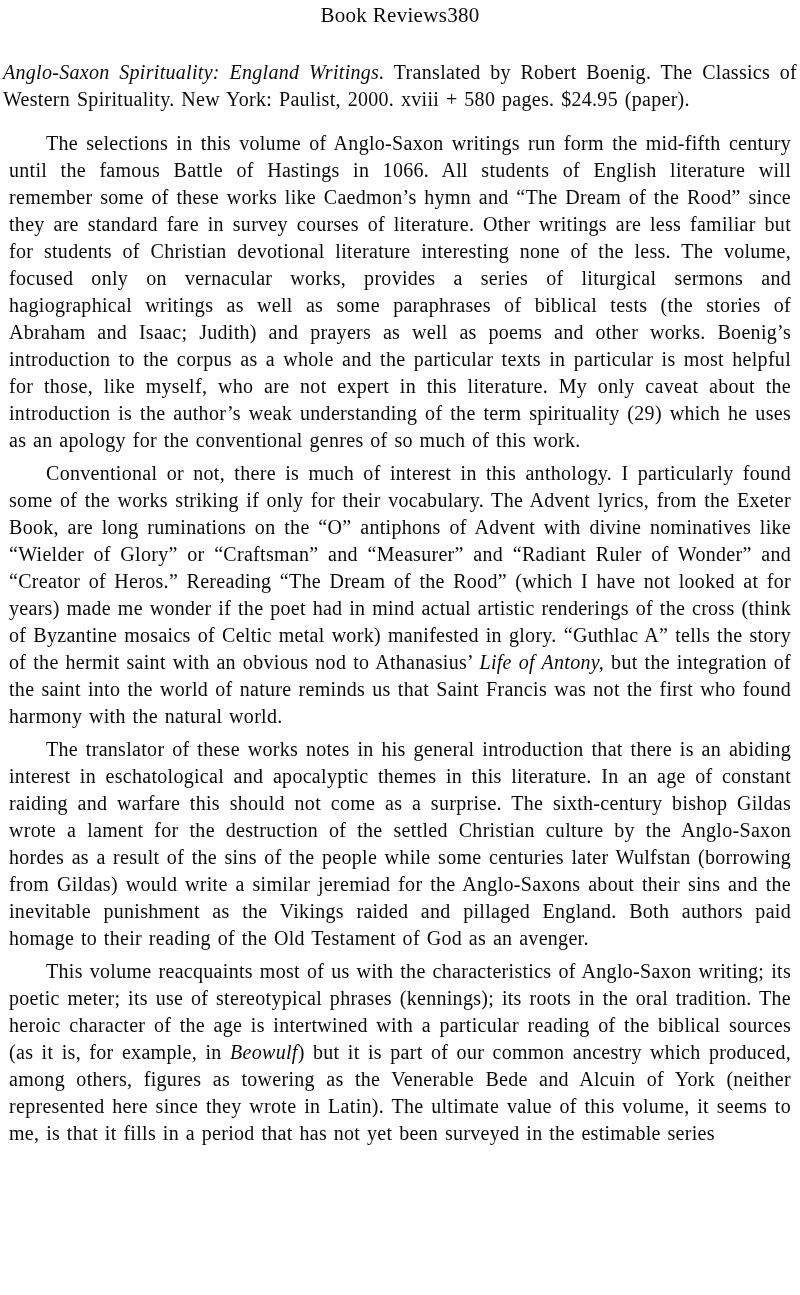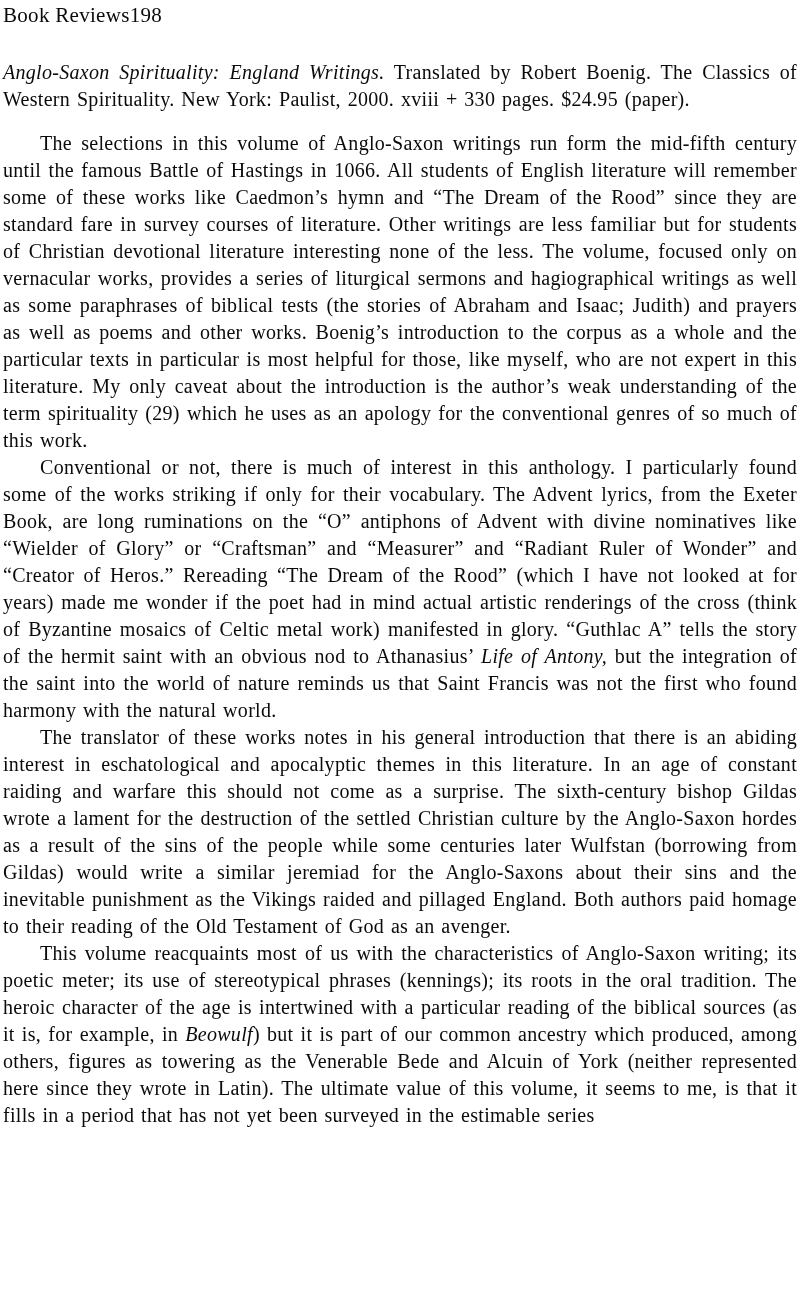--- a/index.html
+++ b/index.html
@@ -16,56 +16,56 @@
   }
   .page {
     box-sizing: border-box;
     width: 800px;
     height: 1295px;
     padding: 2px 3px 0 3px;
     background: #ffffff;
   }
   .running-head {
     display: flex;
-    justify-content: flex-start;
+    justify-content: center;
     align-items: baseline;
     font-size: 21px;
     line-height: 26px;
     letter-spacing: 0.3px;
   }
   .bodytext {
     font-size: 20px;
     line-height: 27px;
     letter-spacing: 0.3px;
     word-spacing: 1.5px;
     text-align: justify;
   }
   .citation {
     margin: 31px 0 0 0;
   }
   .para {
-    margin: 0;
+    margin: 6px;
     text-indent: 37px;
   }
   .para.first {
     margin-top: 17px;
   }
   em { font-style: italic; }
 </style>
 </head>
 <body>
 
 <div class="page">
 
   <div class="running-head">
     <span>Book Reviews</span>
-    <span>198</span>
+    <span>380</span>
   </div>
 
-  <p class="bodytext citation"><em>Anglo-Saxon Spirituality: England Writings.</em><span> Translated by Robert Boenig. The Classics of Western Spirituality. New York: Paulist, 2000. xviii + 330 pages. $24.95 (paper).</span></p>
+  <p class="bodytext citation"><em>Anglo-Saxon Spirituality: England Writings.</em><span> Translated by Robert Boenig. The Classics of Western Spirituality. New York: Paulist, 2000. xviii + 580 pages. $24.95 (paper).</span></p>
 
   <p class="bodytext para first"><span>The selections in this volume of Anglo-Saxon writings run form the mid-fifth century until the famous Battle of Hastings in 1066. All students of English literature will remember some of these works like Caedmon’s hymn and “The Dream of the Rood” since they are standard fare in survey courses of literature. Other writings are less familiar but for students of Christian devotional literature interesting none of the less. The volume, focused only on vernacular works, provides a series of liturgical sermons and hagiographical writings as well as some paraphrases of biblical tests (the stories of Abraham and Isaac; Judith) and prayers as well as poems and other works. Boenig’s introduction to the corpus as a whole and the particular texts in particular is most helpful for those, like myself, who are not expert in this literature. My only caveat about the introduction is the author’s weak understanding of the term spirituality (29) which he uses as an apology for the conventional genres of so much of this work.</span></p>
 
   <p class="bodytext para"><span>Conventional or not, there is much of interest in this anthology. I particularly found some of the works striking if only for their vocabulary. The Advent lyrics, from the Exeter Book, are long ruminations on the “O” antiphons of Advent with divine nominatives like “Wielder of Glory” or “Craftsman” and “Measurer” and “Radiant Ruler of Wonder” and “Creator of Heros.” Rereading “The Dream of the Rood” (which I have not looked at for years) made me wonder if the poet had in mind actual artistic renderings of the cross (think of Byzantine mosaics of Celtic metal work) manifested in glory. “Guthlac A” tells the story of the hermit saint with an obvious nod to Athanasius’ </span><em>Life of Antony,</em><span> but the integration of the saint into the world of nature reminds us that Saint Francis was not the first who found harmony with the natural world.</span></p>
 
   <p class="bodytext para"><span>The translator of these works notes in his general introduction that there is an abiding interest in eschatological and apocalyptic themes in this literature. In an age of constant raiding and warfare this should not come as a surprise. The sixth-century bishop Gildas wrote a lament for the destruction of the settled Christian culture by the Anglo-Saxon hordes as a result of the sins of the people while some centuries later Wulfstan (borrowing from Gildas) would write a similar jeremiad for the Anglo-Saxons about their sins and the inevitable punishment as the Vikings raided and pillaged England. Both authors paid homage to their reading of the Old Testament of God as an avenger.</span></p>
 
   <p class="bodytext para"><span>This volume reacquaints most of us with the characteristics of Anglo-Saxon writing; its poetic meter; its use of stereotypical phrases (kennings); its roots in the oral tradition. The heroic character of the age is intertwined with a particular reading of the biblical sources (as it is, for example, in </span><em>Beowulf</em><span>) but it is part of our common ancestry which produced, among others, figures as towering as the Venerable Bede and Alcuin of York (neither represented here since they wrote in Latin). The ultimate value of this volume, it seems to me, is that it fills in a period that has not yet been surveyed in the estimable series</span></p>
 
 </div>

